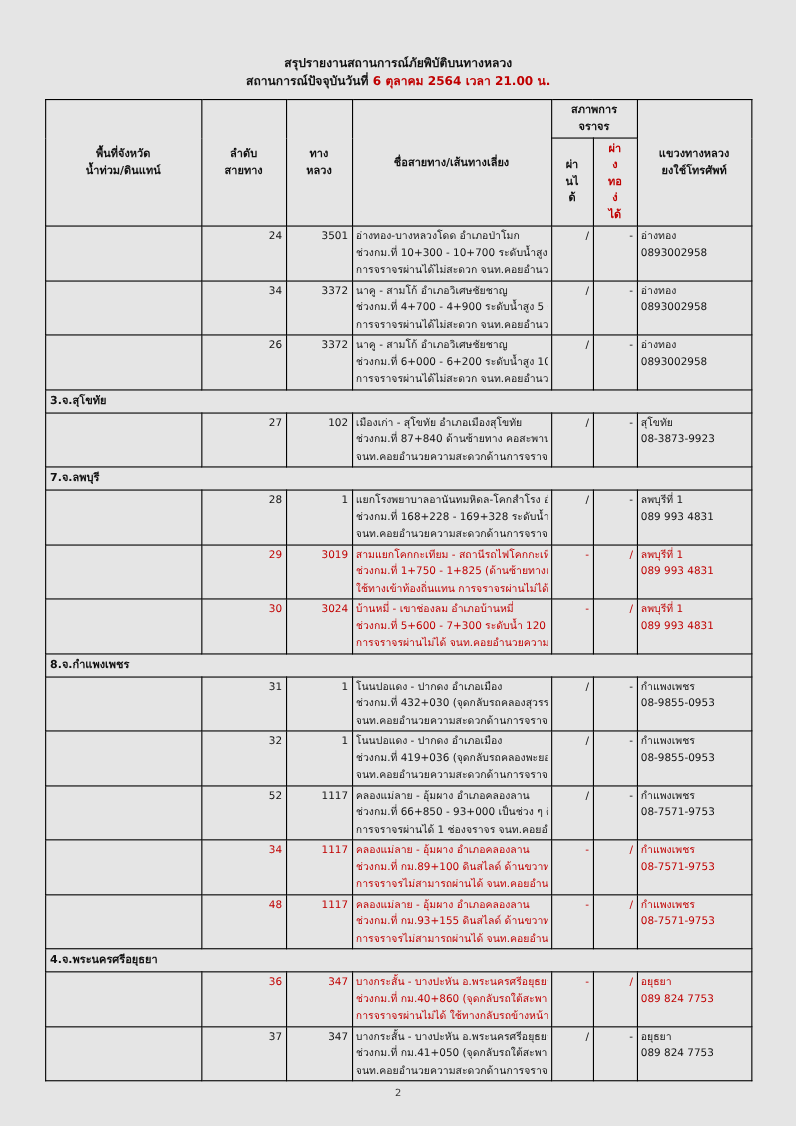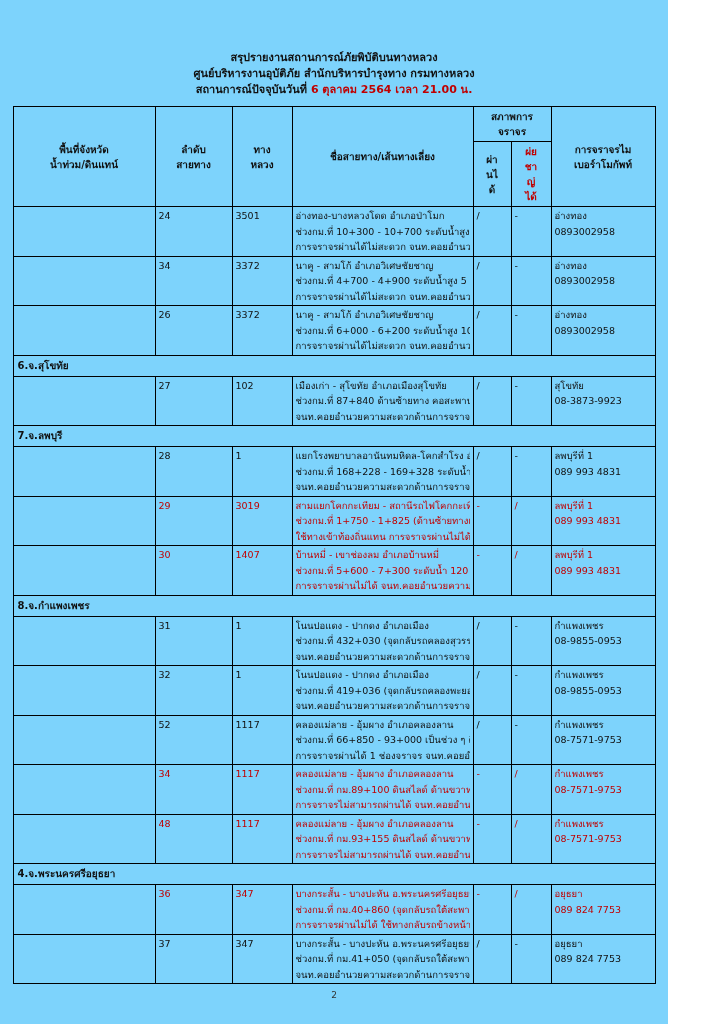--- a/index.html
+++ b/index.html
@@ -1,21 +1,21 @@
 <!DOCTYPE html>
 <html><head>
 <meta charset="utf-8">
 <style>
   html,body { margin:0; padding:0; }
   body {
     width:724px; height:1024px; background:#ffffff;
     font-family:"DejaVu Sans", sans-serif; color:#111111;
     -webkit-font-smoothing:antialiased;
   }
-  .sheet { position:relative; width:668px; height:1024px; overflow:hidden; background:#7dd3fc; }
+  .sheet { position:relative; width:724px; height:1024px; overflow:hidden; background:#e5e5e5; }
 
   .doc-header { padding-top:50px; text-align:center; }
   .doc-header .h-line { font-size:11px; line-height:16px; }
   .h-bold { font-weight:bold; }
   .date-line { font-size:11px; line-height:16px; font-weight:bold; }
   .date-red { color:#c00000; }
 
   table.report-table {
     border-collapse:collapse; table-layout:fixed;
     width:642px; margin:8px auto 0;
@@ -28,34 +28,33 @@
   .report-table thead th {
     text-align:center; vertical-align:middle; font-weight:bold;
     font-size:10px; line-height:15px; padding:2px 12px;
   }
   .th-red { color:#c00000; }
 
   tr.section-row td {
     font-weight:bold; font-size:10px; line-height:14px;
     padding:3px 4px; text-align:left; vertical-align:middle;
   }
-  td.c-center { text-align:left; }
+  td.c-center { text-align:right; }
   .route-line { white-space:nowrap; overflow:hidden; }
   tr.red td { color:#c00000;margin-left:24px; }
 
   .page-number { text-align:center; font-size:9px; margin-top:6px; color:#333; }
 </style>
 </head>
 <body>
 
 <div class="sheet">
 
   <div class="doc-header">
     <div class="h-line h-bold">สรุปรายงานสถานการณ์ภัยพิบัติบนทางหลวง</div>
-    <div class="h-line h-bold">ศูนย์บริหารงานอุบัติภัย สำนักบริหารบำรุงทาง กรมทางหลวง</div>
     <div class="date-line"><span>สถานการณ์ปัจจุบันวันที่ </span><span class="date-red">6 ตุลาคม 2564 เวลา 21.00 น.</span></div>
   </div>
 
   <table class="report-table">
     <colgroup>
       <col style="width:142px">
       <col style="width:77px">
       <col style="width:60px">
       <col style="width:181px">
       <col style="width:38px">
@@ -72,27 +71,27 @@
           <div>ลำดับ</div>
           <div>สายทาง</div>
         </th>
         <th rowspan="2">
           <div>ทาง</div>
           <div>หลวง</div>
         </th>
         <th rowspan="2">ชื่อสายทาง/เส้นทางเลี่ยง</th>
         <th colspan="2">สภาพการจราจร</th>
         <th rowspan="2">
-          <div>การจราจรไม</div>
-          <div>เบอร์าโมกัพท์</div>
+          <div>แขวงทางหลวง</div>
+          <div>ยงใช์โทรศัพท์</div>
         </th>
       </tr>
       <tr>
         <th>ผ่านได้</th>
-        <th class="th-red">ผ่ยชาญ่ได้</th>
+        <th class="th-red">ผ่างทอง่ได้</th>
       </tr>
     </thead>
     <tbody>
         <tr class="data-row">
           <td></td>
           <td class="c-center">24</td>
           <td class="c-center">3501</td>
           <td>
             <div class="route-line">อ่างทอง-บางหลวงโดด อำเภอป่าโมก</div>
             <div class="route-line">ช่วงกม.ที่ 10+300 - 10+700 ระดับน้ำสูง 20 ซม.</div>
@@ -131,21 +130,21 @@
             <div class="route-line">การจราจรผ่านได้ไม่สะดวก จนท.คอยอำนวยความสะดวกด้านการจราจร</div>
           </td>
           <td class="c-center">/</td>
           <td class="c-center">-</td>
           <td>
             <div>อ่างทอง</div>
             <div>0893002958</div>
           </td>
         </tr>
         <tr class="section-row">
-          <td colspan="7">6.จ.สุโขทัย</td>
+          <td colspan="7">3.จ.สุโขทัย</td>
         </tr>
         <tr class="data-row">
           <td></td>
           <td class="c-center">27</td>
           <td class="c-center">102</td>
           <td>
             <div class="route-line">เมืองเก่า - สุโขทัย อำเภอเมืองสุโขทัย</div>
             <div class="route-line">ช่วงกม.ที่ 87+840 ด้านซ้ายทาง คอสะพานชำรุดการจราจรผ่านได้ 1 ช่องจราจร</div>
             <div class="route-line">จนท.คอยอำนวยความสะดวกด้านการจราจร</div>
           </td>
@@ -187,21 +186,21 @@
           <td class="c-center">-</td>
           <td class="c-center">/</td>
           <td>
             <div>ลพบุรีที่ 1</div>
             <div>089 993 4831</div>
           </td>
         </tr>
         <tr class="data-row red">
           <td></td>
           <td class="c-center">30</td>
-          <td class="c-center">1407</td>
+          <td class="c-center">3024</td>
           <td>
             <div class="route-line">บ้านหมี่ - เขาช่องลม อำเภอบ้านหมี่</div>
             <div class="route-line">ช่วงกม.ที่ 5+600 - 7+300 ระดับน้ำ 120 ซม. ทางเลี่ยงใช้ทางเข้าท้องถิ่นแทน</div>
             <div class="route-line">การจราจรผ่านไม่ได้ จนท.คอยอำนวยความสะดวกด้านการจราจร</div>
           </td>
           <td class="c-center">-</td>
           <td class="c-center">/</td>
           <td>
             <div>ลพบุรีที่ 1</div>
             <div>089 993 4831</div>

